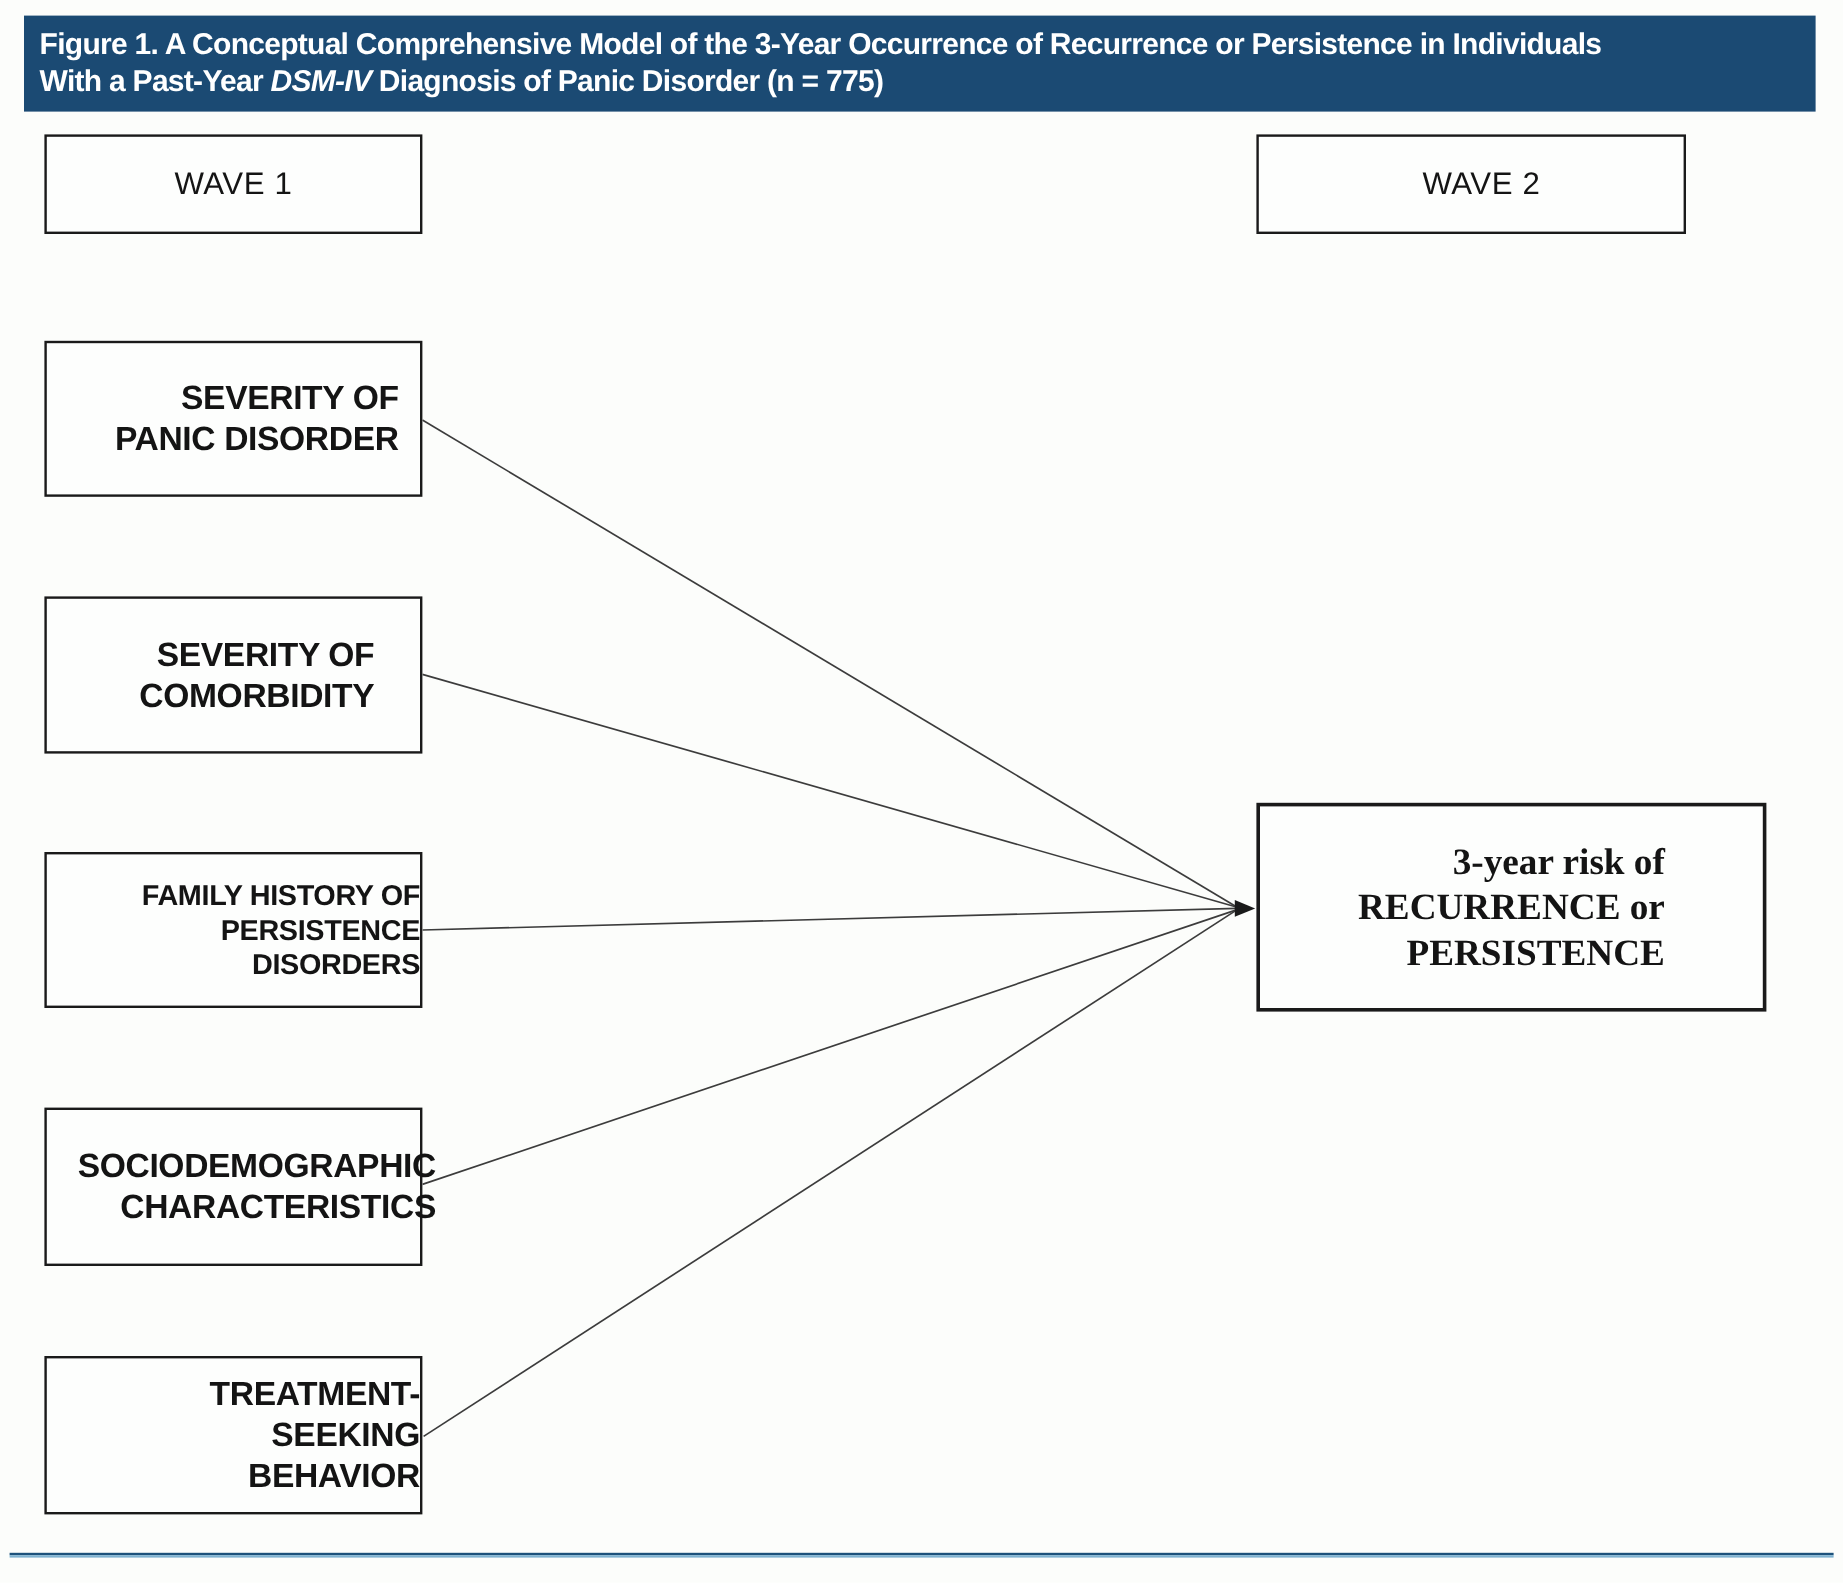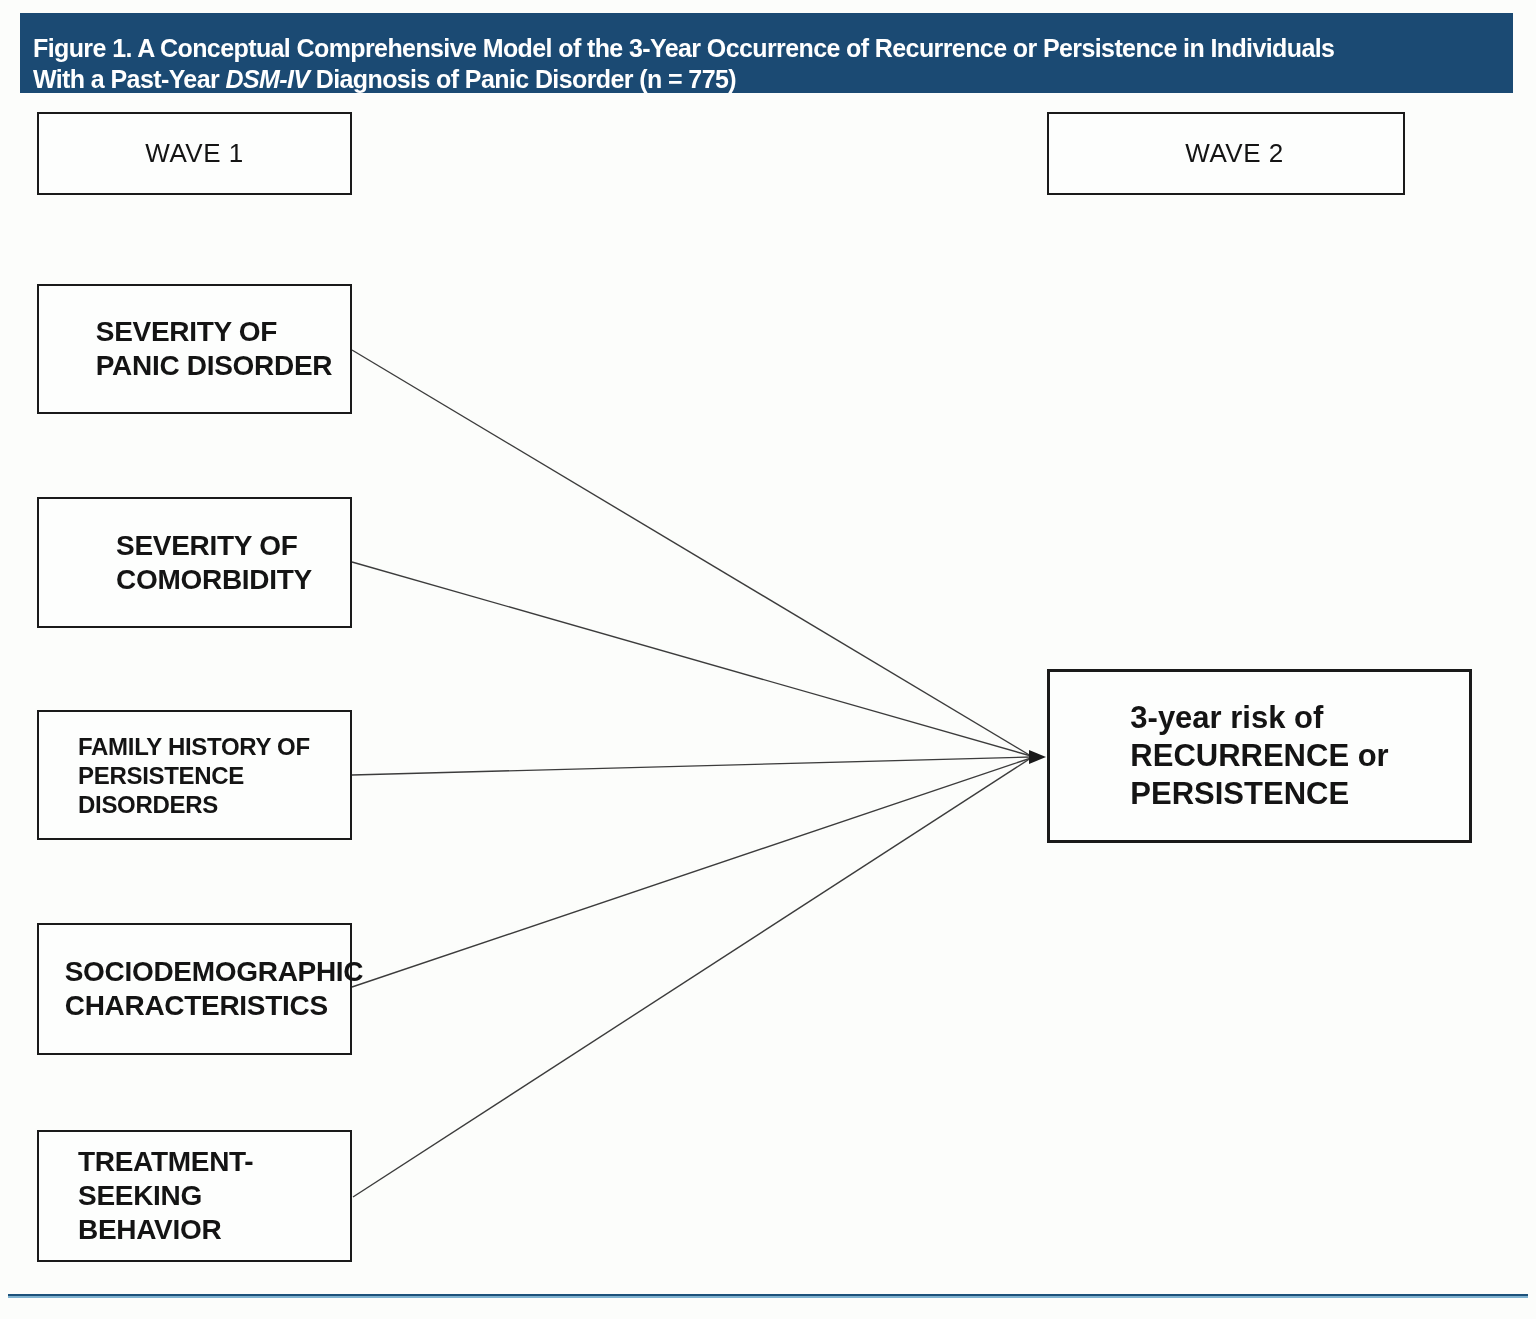--- a/index.html
+++ b/index.html
@@ -18,21 +18,21 @@
   
   .banner {
     position: absolute;
     left: 20px;
     top: 13px;
     width: 1493px;
     height: 80px;
     background: #1b4a73;
     color: #ffffff;
     box-sizing: border-box;
-    padding: 20px 0 0 13px;
+    padding: 9px 0 0 13px;
   }
   .caption-line {
     font-size: 25px;
     font-weight: bold;
     letter-spacing: -0.6px;
     line-height: 31px;
     white-space: nowrap;
   }
   .caption-line em {
   }
@@ -47,21 +47,21 @@
   
   .box {
     position: absolute;
     z-index: 2;
     box-sizing: border-box;
     background: #fdfefd;
     border: 2px solid #1a1a1a;
     display: flex;
     align-items: center;
     justify-content: center;
-    text-align: left;
+    text-align: right;
     color: #141414;
     white-space: pre-line;
   }
   .wave-box {
     left: 37px;
     width: 315px;
     top: 112px;
     height: 83px;
     font-size: 26px;
     font-weight: normal;
@@ -88,20 +88,21 @@
   }
   .outcome-box {
     left: 1047px;
     top: 669px;
     width: 425px;
     height: 174px;
     border-width: 3px;
     font-size: 31px;
     font-weight: bold;
     line-height: 38px;
+    font-family: Liberation Serif, serif;
   }
   
   .bottom-rule {
     position: absolute;
     left: 8px;
     top: 1294px;
     width: 1520px;
     height: 0;
     border-top: 2px solid #1d527b;
     border-bottom: 2px solid #7fb2d0;

